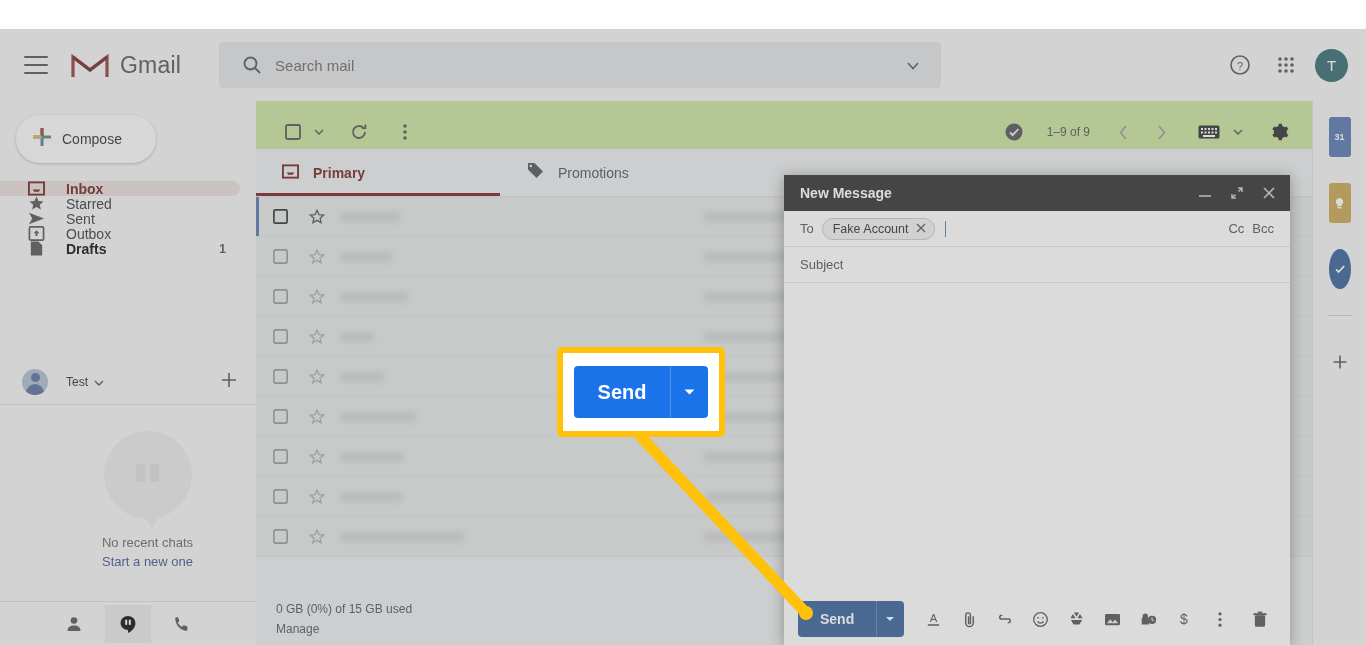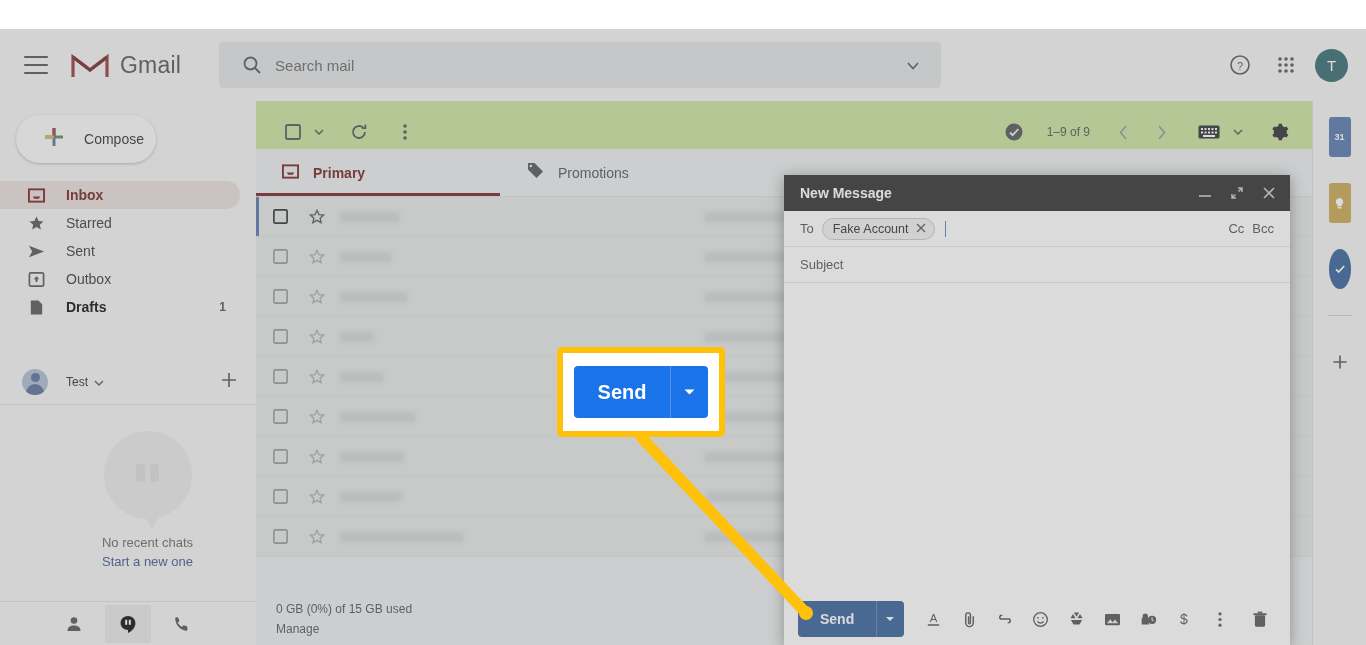--- a/index.html
+++ b/index.html
@@ -47,26 +47,26 @@
   .header-right { margin-left: auto; display: flex; align-items: center; gap: 12px; padding-right: 18px; }
   .circle-btn { width: 34px; height: 34px; display: flex; align-items: center; justify-content: center; border-radius: 50%; cursor: pointer; }
   .avatar { width: 33px; height: 33px; border-radius: 50%; background: #14828f; color: #fff;
     display: flex; align-items: center; justify-content: center; font-size: 15px; }
 
   
   .sidebar { position: absolute; top: 101px; left: 0; width: 256px; height: 544px; background: #f5f5f5; }
   .compose {
     margin: 14px 0 0 16px; width: 140px; height: 48px; border-radius: 24px;
     background: #fbfbfb; box-shadow: 0 1px 3px rgba(0,0,0,.22);
-    display: flex; align-items: center; gap: 18px; padding-left: 14px; cursor: pointer; justify-content: center;
+    display: flex; align-items: center; gap: 8px; padding-left: 14px; cursor: pointer;
   }
   .compose-label { font-size: 14px; color: #3c4043; }
   .nav { margin-top: 18px; }
   .nav-item {
-    height: 28px; display: flex; align-items: center; gap: 20px;
+    height: 15px; display: flex; align-items: center; gap: 20px;
     padding-left: 26px; font-size: 14px; color: #4a4a4a; cursor: pointer;
     border-top-right-radius: 16px; border-bottom-right-radius: 16px; margin-right: 16px;
   }
   .nav-item.active { background: #f2dedd; color: #c5221f; font-weight: bold; }
   .nav-ico { width: 20px; display: flex; justify-content: center; }
   .nav-count { margin-left: auto; font-size: 12px; color: #5f6368; padding-right: 14px; }
   .account-row {
     position: absolute; top: 258px; left: 0; width: 256px; height: 46px;
     background: #f5f5f5; display: flex; align-items: center; padding: 0 18px 0 22px;
     border-bottom: 1px solid #e0e0e0;

